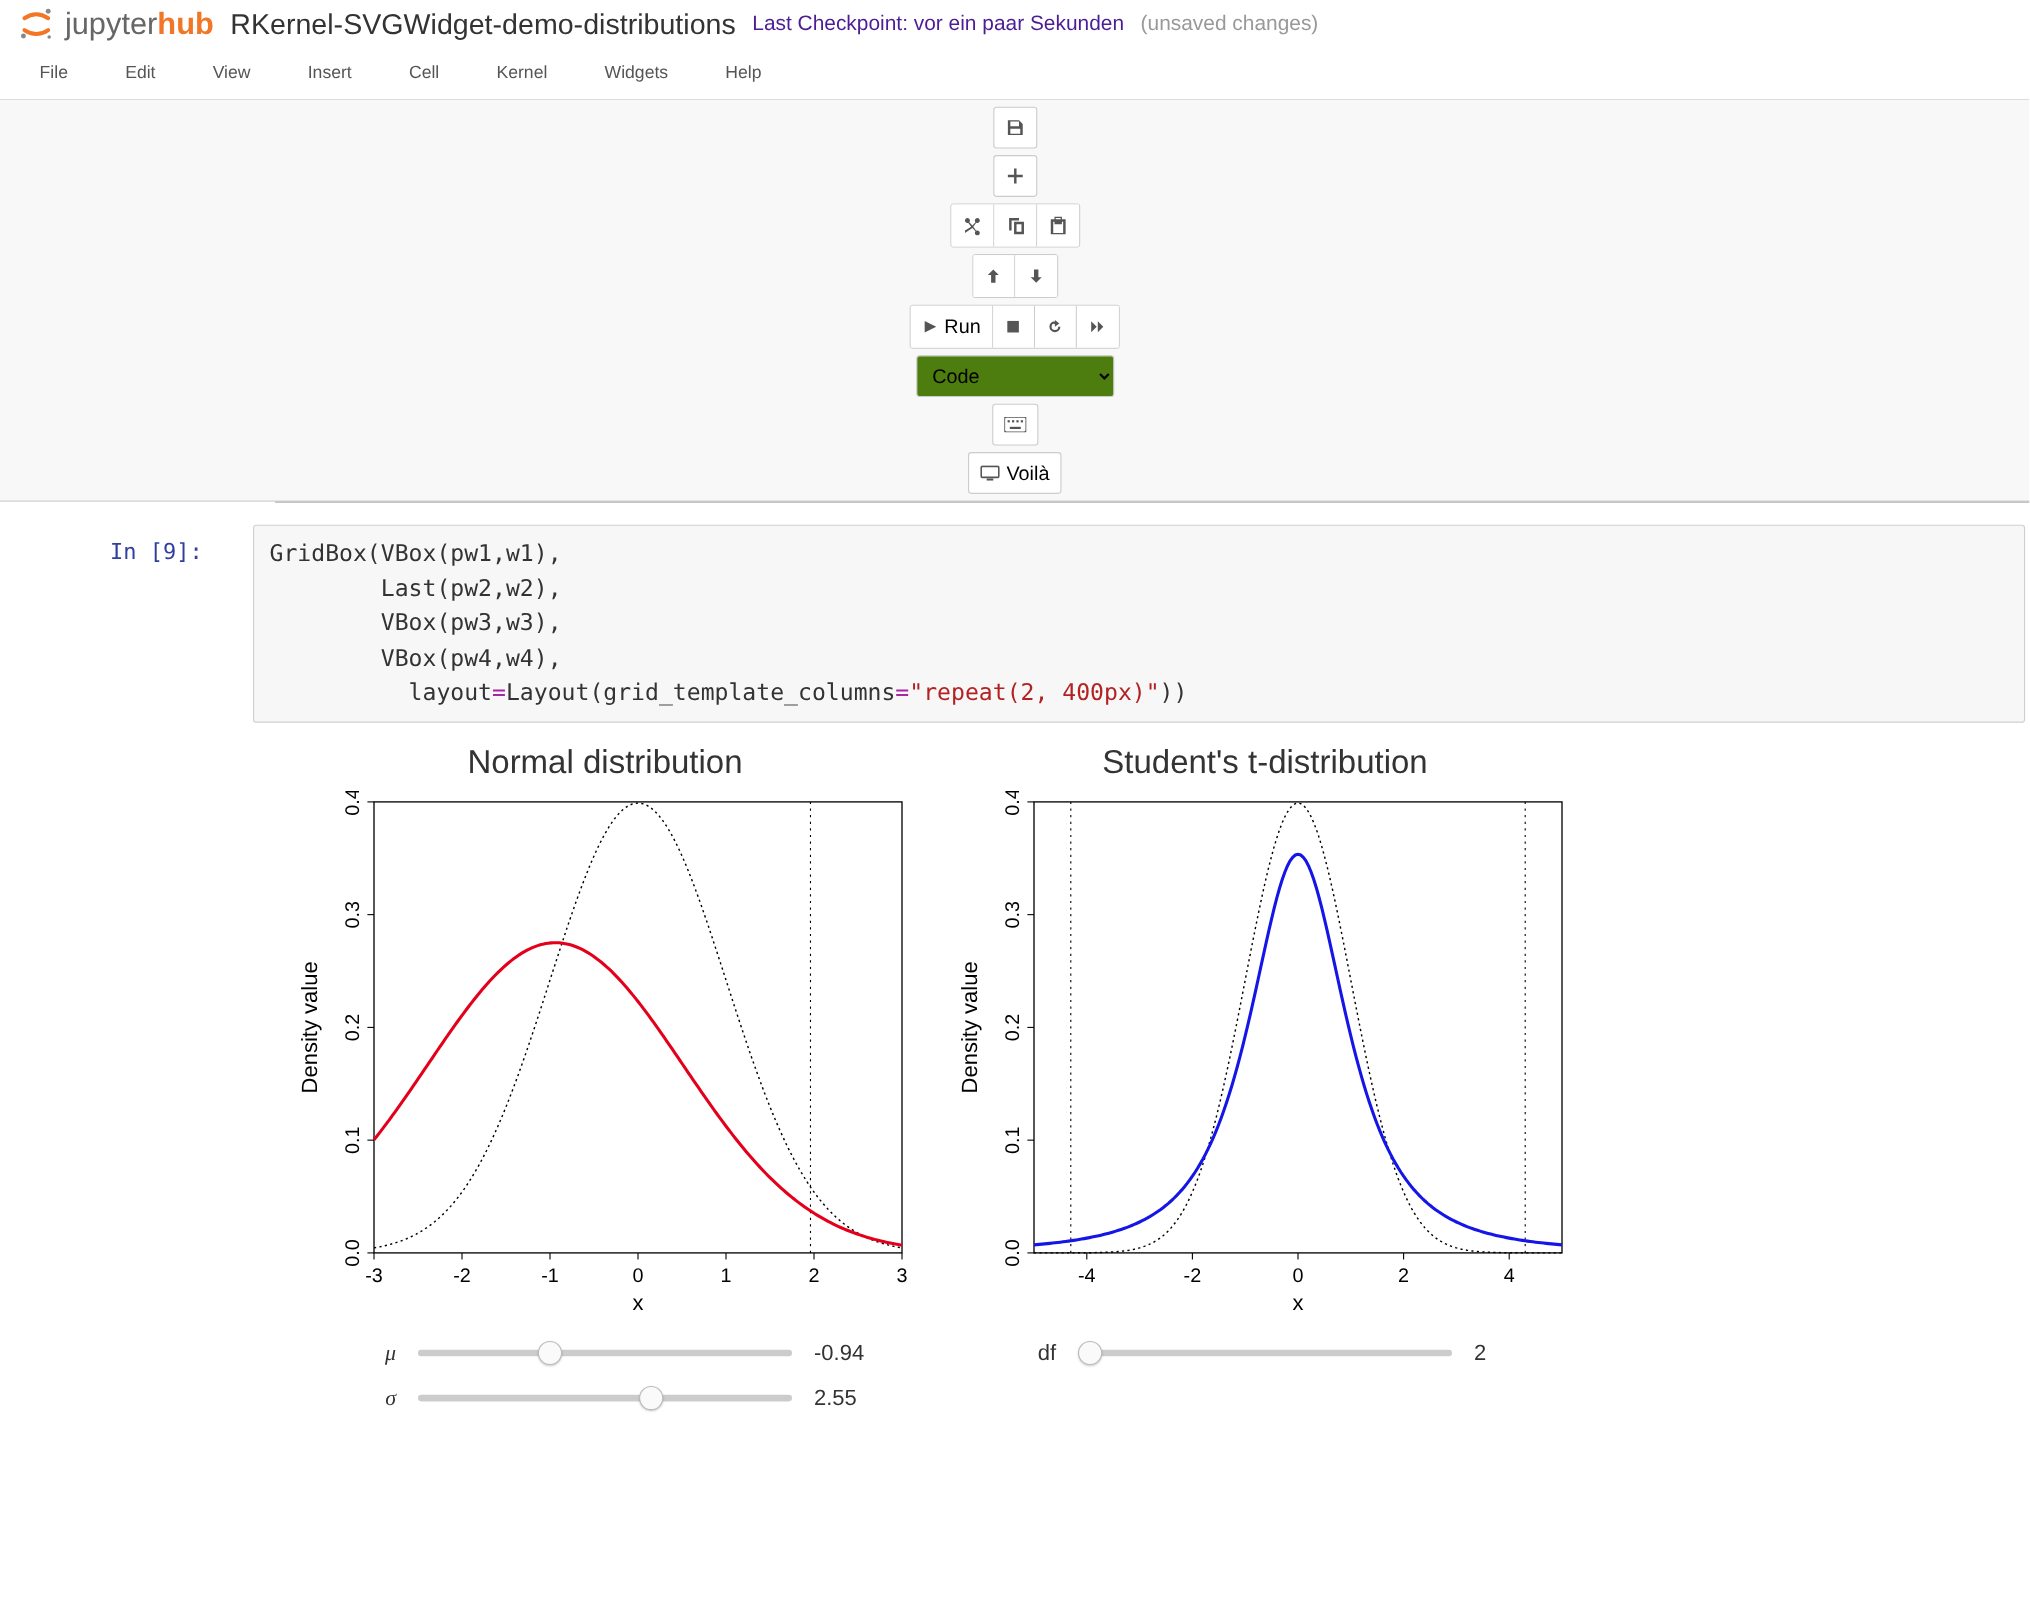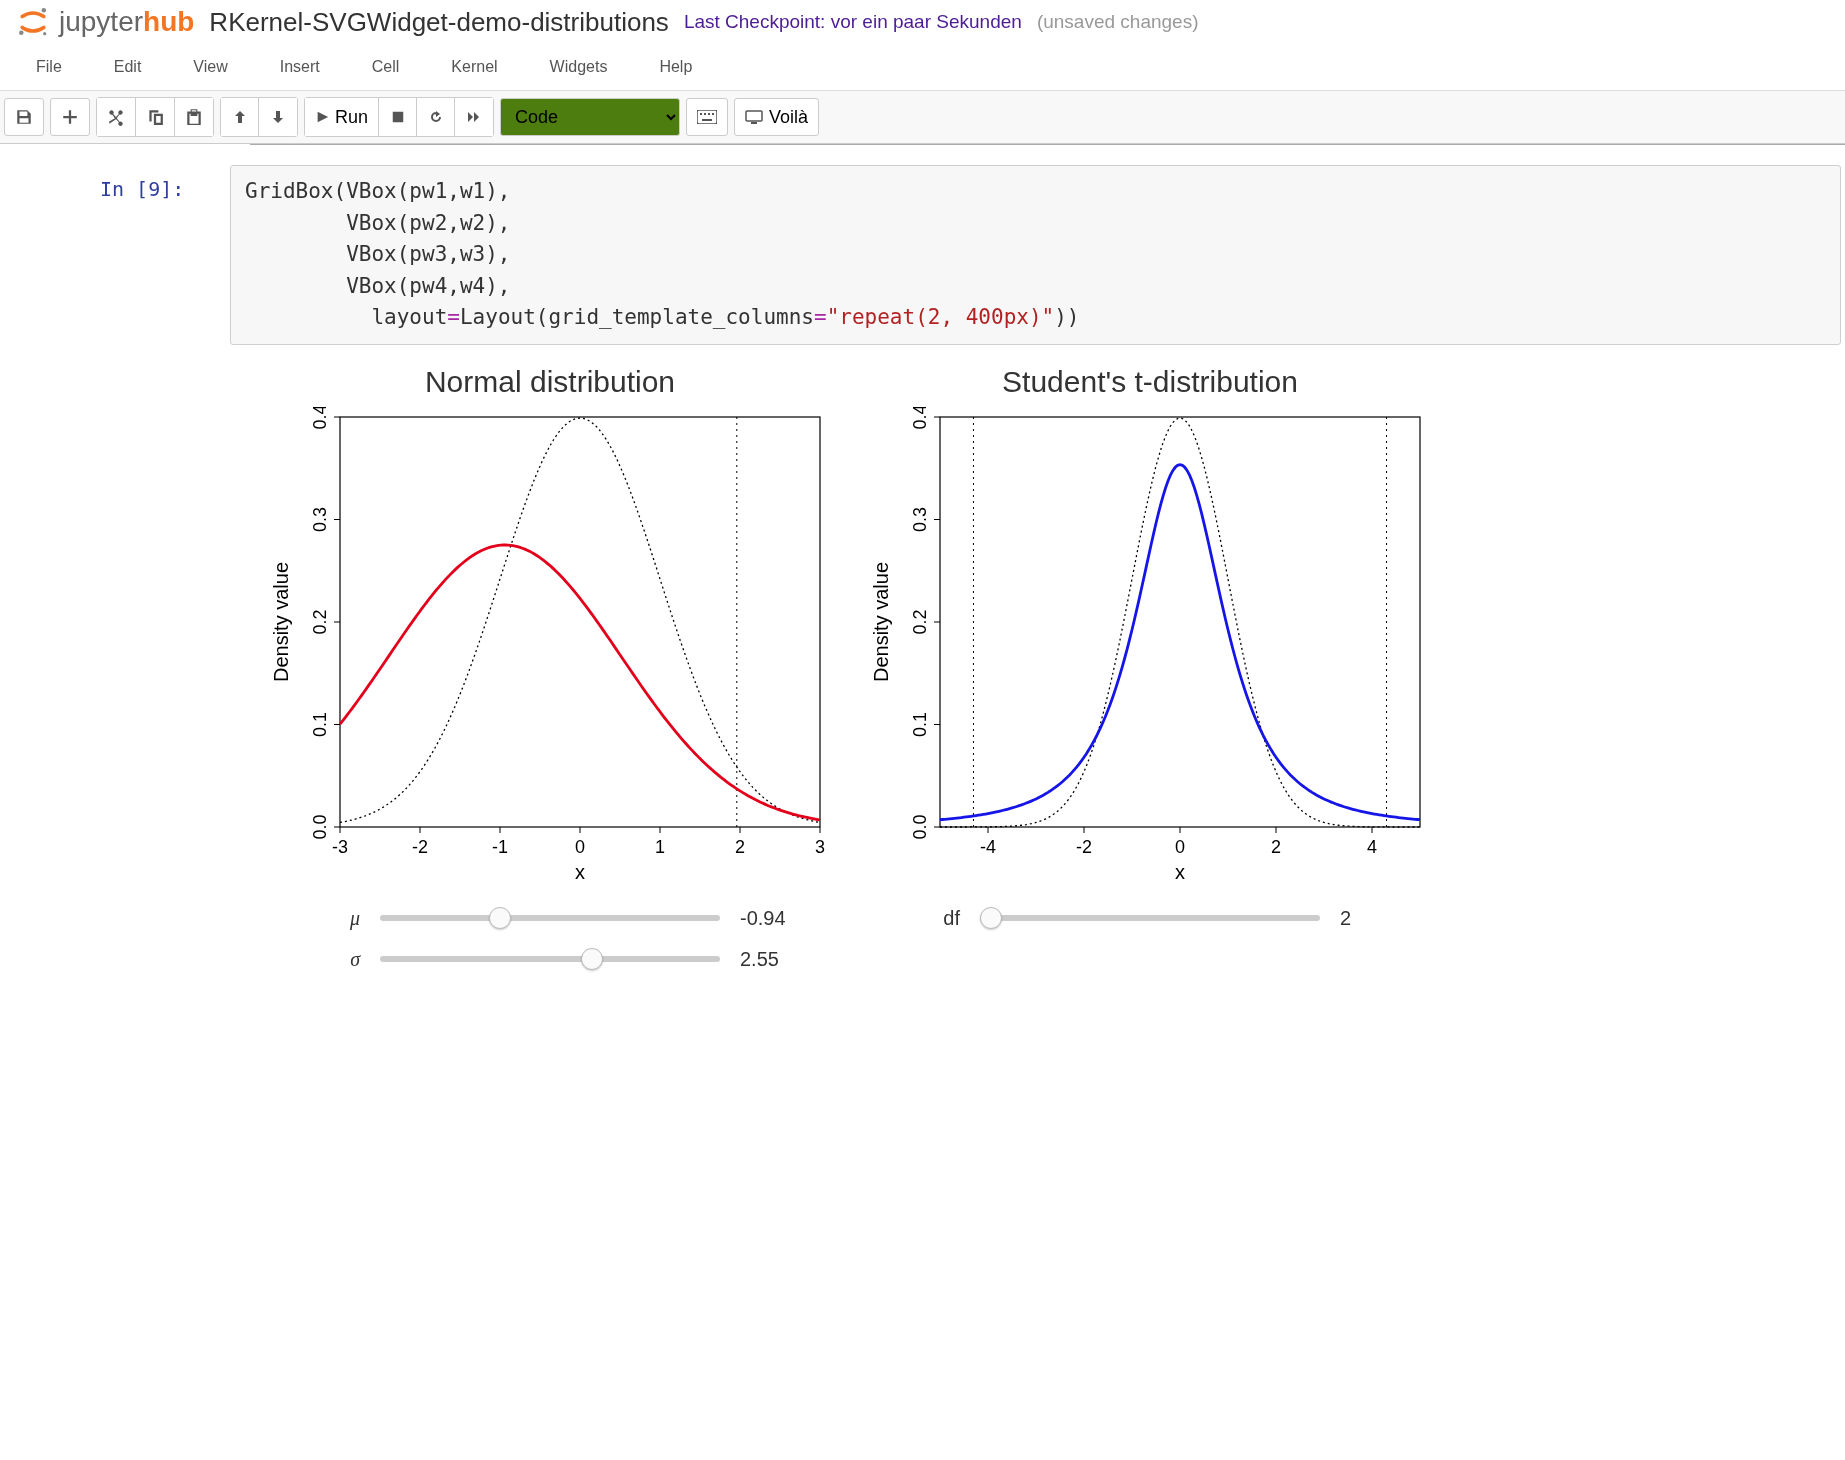--- a/index.html
+++ b/index.html
@@ -7,21 +7,21 @@
   .header { display: flex; align-items: center; padding: 4px 15px; gap: 15px; }
   .logo { display: flex; align-items: center; font-size: 28px; font-weight: 400; }
   .logo-icon { width: 36px; height: 36px; margin-right: 8px; }
   .logo .jup { color: #666; }
   .logo .hub { color: #f37626; font-weight: 600; }
   .title { font-size: 26px; color: #333; font-weight: 400; }
   .checkpoint { font-size: 19px; color: #4c1d95; }
   .unsaved { font-size: 19px; color: #999; }
   .menubar { display: flex; border-bottom: 1px solid #ddd; padding: 4px 10px; gap: 0px; }
   .menuitem { padding: 10px 26px; font-size: 16px; color: #555; cursor: pointer; }
-  .toolbar { display: flex; padding: 6px 4px; border-bottom: 1px solid #ccc; background: #f8f8f8; gap: 6px; align-items: center; }
+  .toolbar { display: flex; padding: 6px 4px; border-bottom: 1px solid #ccc; background: #f8f8f8; gap: 6px; align-items: center; flex-direction: column; }
   .tbtn { border: 1px solid #ccc; background: #fff; padding: 6px 10px; border-radius: 3px; font-size: 18px; display: flex; align-items: center; gap: 6px; cursor: pointer; min-width: 38px; justify-content: center; height: 38px; }
   .tgroup { display: flex; gap: 0; border: 1px solid #ccc; border-radius: 3px; background: #fff; }
   .tgroup .tbtn { border: none; border-right: 1px solid #ccc; border-radius: 0; }
   .tgroup .tbtn:last-child { border-right: none; }
   .cell-select { border: 1px solid #ccc; padding: 6px 10px; font-size: 18px; border-radius: 3px; height: 38px; min-width: 180px; background: #4d7c0f; }
   .notebook { padding: 0 0; }
   .cell { display: flex; margin: 20px 0 20px 100px; }
   .prompt { width: 130px; text-align: left; font-family: monospace; color: #303f9f; font-size: 20px; padding: 12px 10px 0 0; flex-shrink: 0; }
   .input-area { flex: 1; border: 1px solid #cfcfcf; background: #f7f7f7; padding: 10px 14px; font-family: monospace; font-size: 21px; line-height: 1.5; border-radius: 3px; margin-right: 4px; }
   .code .op { color: #a626a4; }
@@ -154,21 +154,21 @@
       <span>Voilà</span>
     </button>
 </div>
 
 <div class="notebook">
   <div style="border-bottom:1px solid #ababab; margin-left:250px; height:1px;"></div>
   <div class="cell">
     <div class="prompt">In [9]:</div>
     <div class="input-area code">
 <span>GridBox(VBox(pw1,w1),</span><br>
-<span style="white-space:pre;">        VBox(pw2,w2),</span><br>
+<span style="white-space:pre;">        Last(pw2,w2),</span><br>
 <span style="white-space:pre;">        VBox(pw3,w3),</span><br>
 <span style="white-space:pre;">        VBox(pw4,w4),</span><br>
 <span style="white-space:pre;">          layout</span><span class="op">=</span><span>Layout(grid_template_columns</span><span class="op">=</span><span class="str">"repeat(2, 400px)"</span><span>))</span>
     </div>
   </div>
 
   <div class="output">
     <div class="grid">
 
       <div class="plot-box">

